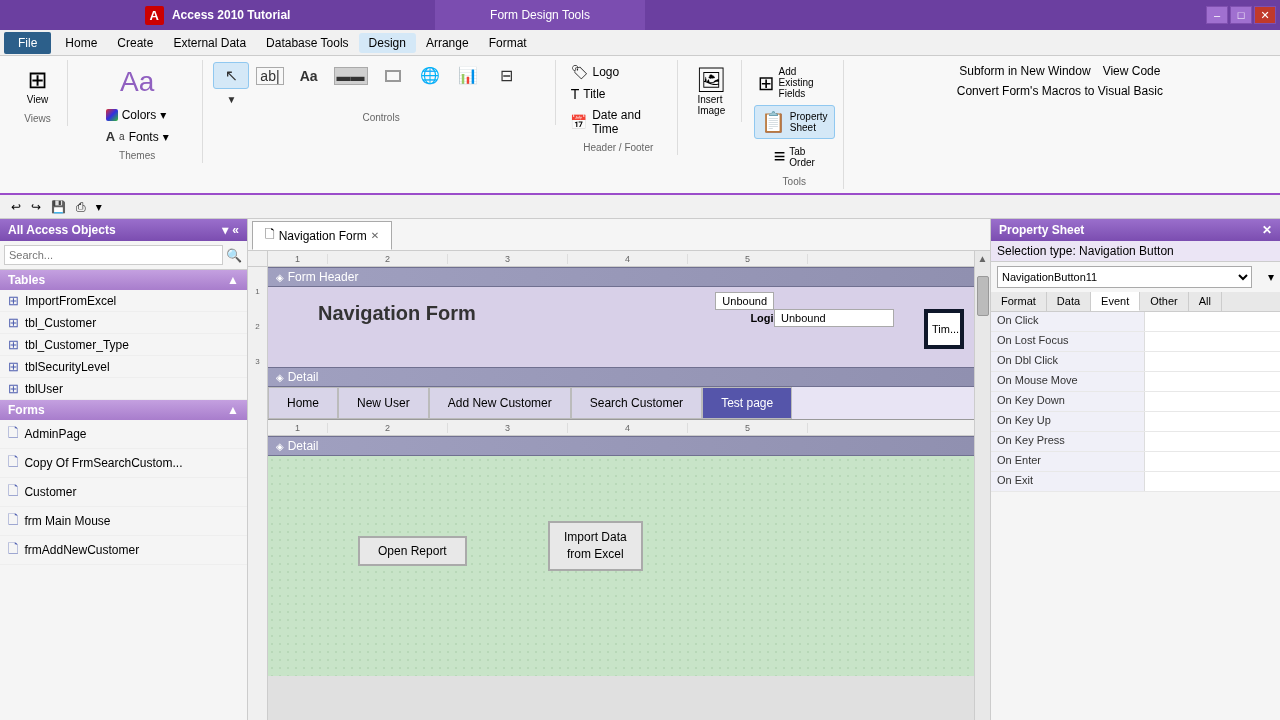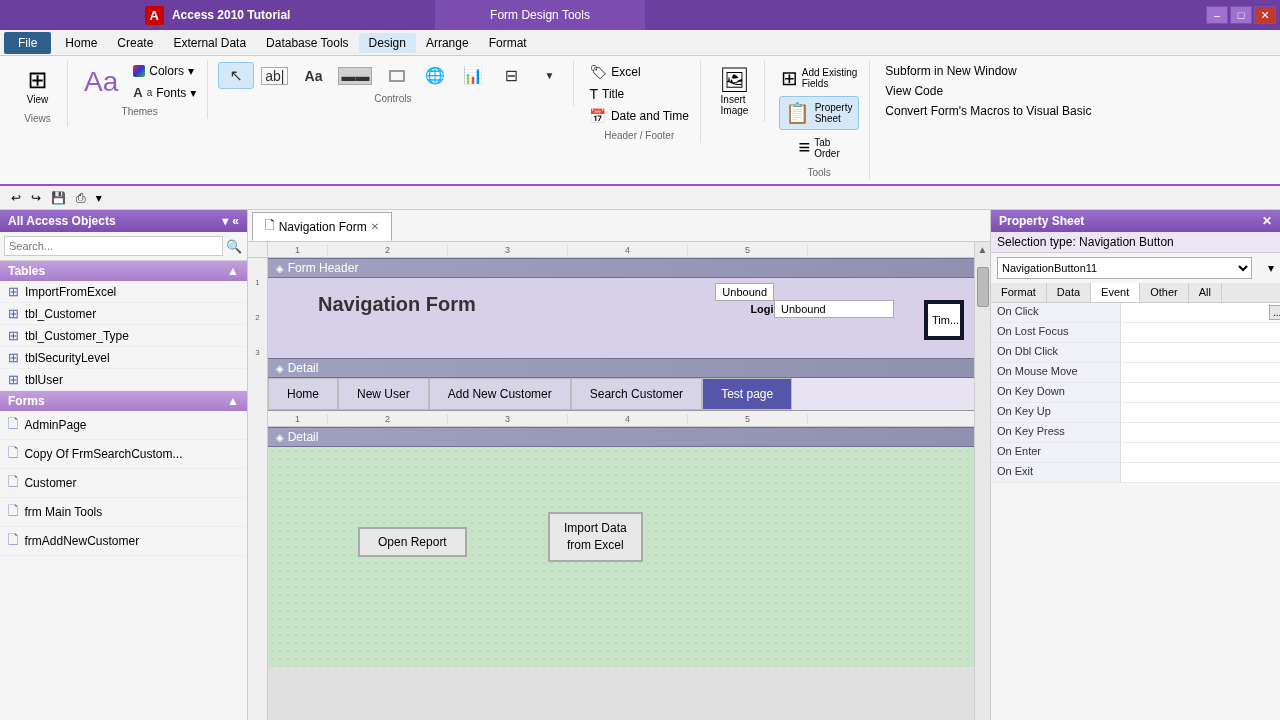--- a/index.html
+++ b/index.html
@@ -234,21 +234,21 @@
       border-right: 1px solid #ccc;
     }
     .ps-tab.active { background: white; border-bottom: 1px solid white; }
     .ps-property-list { flex: 1; overflow-y: auto; }
     .ps-row {
       display: flex;
       border-bottom: 1px solid #e8e8e8;
       min-height: 20px;
     }
     .ps-label {
-      width: 130px;
+      width: 154px;
       padding: 2px 6px;
       font-size: 11px;
       color: #333;
       border-right: 1px solid #ddd;
       background: #f0f0f8;
       flex-shrink: 0;
     }
     .ps-value {
       flex: 1;
       padding: 2px 4px;
@@ -395,21 +395,21 @@
           <span style="font-size:10px;">▼</span>
         </div>
     </div>
     <div class="ribbon-group-label">Controls</div>
   </div>
 
   <div class="ribbon-group">
     <div class="ribbon-items" style="flex-direction:column;gap:2px;align-items:flex-start;">
       <div class="ribbon-btn-small">
         <span style="font-size:14px;">🏷</span>
-        <span>Excel</span>
+        <span>Logo</span>
       </div>
       <div class="ribbon-btn-small">
         <span style="font-size:14px;">T</span>
         <span>Title</span>
       </div>
       <div class="ribbon-btn-small">
         <span style="font-size:14px;">📅</span>
         <span>Date and Time</span>
       </div>
     </div>
@@ -437,21 +437,21 @@
       </div>
       <div class="ribbon-btn-large" style="flex-direction:row;gap:4px;">
         <div style="font-size:20px;">≡</div>
         <div style="font-size:10px;">Tab<br>Order</div>
       </div>
     </div>
     <div class="ribbon-group-label">Tools</div>
   </div>
 
   <div class="ribbon-group" style="border-right:none;">
-    <div class="ribbon-items" style="flex-direction:column;gap:2px;align-items:flex-start;">
+    <div class="ribbon-items" style="flex-direction:row;gap:2px;align-items:flex-start;">
       <div class="ribbon-btn-small">
         <span>Subform in New Window</span>
       </div>
       <div class="ribbon-btn-small">
         <span>View Code</span>
       </div>
       <div class="ribbon-btn-small">
         <span>Convert Form's Macros to Visual Basic</span>
       </div>
     </div>
@@ -517,21 +517,21 @@
       <div class="nav-item">
         <span style="font-size:13px;color:#5060b0;">🗋</span>
         <span>Copy Of FrmSearchCustom...</span>
       </div>
       <div class="nav-item">
         <span style="font-size:13px;color:#5060b0;">🗋</span>
         <span>Customer</span>
       </div>
       <div class="nav-item">
         <span style="font-size:13px;color:#5060b0;">🗋</span>
-        <span>frm Main Tools</span>
+        <span>frm Main Mouse</span>
       </div>
       <div class="nav-item">
         <span style="font-size:13px;color:#5060b0;">🗋</span>
         <span>frmAddNewCustomer</span>
       </div>
     </div>
   </div>
 
   <div class="form-area">
 

